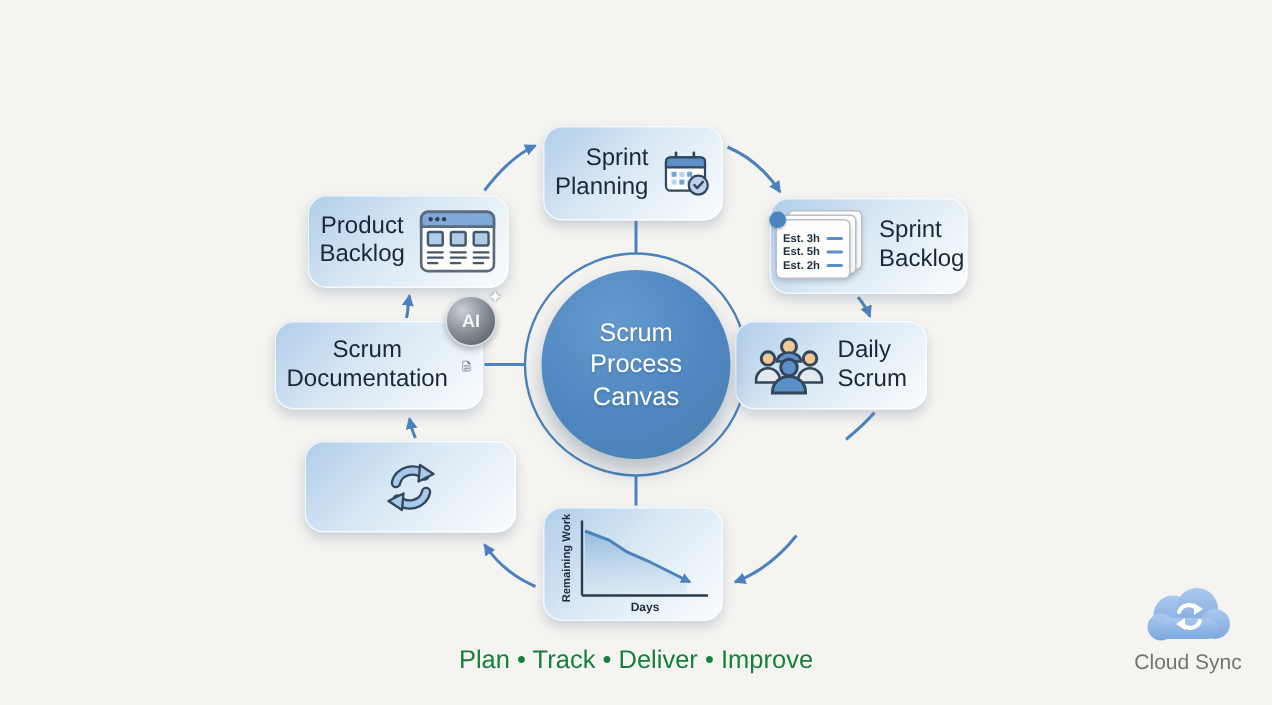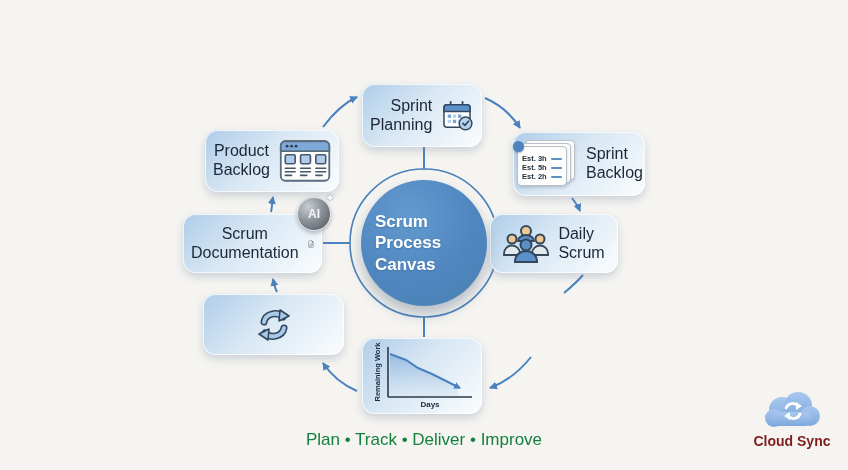--- a/index.html
+++ b/index.html
@@ -9,22 +9,22 @@
   .title{position:absolute;left:0;top:20px;width:848px;text-align:center;
          font-size:27px;font-weight:700;color:#1d2a3a;letter-spacing:.2px;}
 
   svg.connectors{position:absolute;left:0;top:0;z-index:1;}
 
   .center-circle{position:absolute;left:361px;top:180px;width:126px;height:126px;
       border-radius:50%;z-index:3;display:flex;align-items:center;justify-content:center;
       background:radial-gradient(circle at 38% 28%,#639ace 0%,#4f86c0 55%,#447992 160%);
       background-color:#4f86c0;
       box-shadow:0 8px 14px rgba(60,85,115,.35);}
-  .center-circle .label{width:98px;color:#ffffff;font-size:17px;
-      font-weight:700;line-height:1.25;text-shadow:0 1px 2px rgba(30,50,80,.25);}
+  .center-circle .label{width:98px;text-align:center;color:#ffffff;font-size:17px;
+      font-weight:400;line-height:1.25;text-shadow:0 1px 2px rgba(30,50,80,.25);}
 
   .node{position:absolute;z-index:2;border-radius:13px;
       background:linear-gradient(135deg,#afcde9 0%,#d9e8f4 45%,#fbfdfe 100%);
       box-shadow:0 4px 8px rgba(110,130,155,.30),inset 0 0 0 1px rgba(255,255,255,.75);
       display:flex;align-items:center;justify-content:center;gap:9px;padding:4px 8px;box-sizing:border-box;}
   .node .label{font-size:16px;font-weight:400;color:#1b2738;line-height:1.18;white-space:pre-line;}
   .align-r{text-align:right;} .align-l{text-align:left;} .align-c{text-align:center;}
 
   
   .cards-stack{position:relative;width:62px;height:48px;flex:0 0 auto;}
@@ -47,21 +47,21 @@
         color:#f3f5f7;font-size:12px;font-weight:700;z-index:4;
         box-shadow:0 2px 4px rgba(70,80,95,.4);}
   .sparkle{position:absolute;top:-7px;right:-5px;font-size:12px;color:#f7f9fb;
         text-shadow:0 0 2px #6a727b;}
 
   .tagline{position:absolute;left:0;top:430px;width:848px;text-align:center;
         font-size:17px;font-weight:500;color:#15803d;}
 
   .cloud-sync{position:absolute;left:748px;top:388px;width:88px;z-index:2;
         display:flex;flex-direction:column;align-items:center;}
-  .cloud-sync .label{font-size:14px;font-weight:700;color:#7f1d1d;margin-top:1px;}
+  .cloud-sync .label{font-size:14px;font-weight:400;color:#737373;margin-top:1px;}
 
   .chart-wrap{width:100%;height:100%;display:flex;align-items:center;justify-content:center;}
 </style>
 </head>
 <body>
 
 <div class="stage">
 
 
   <svg class="connectors" width="848" height="470" viewBox="0 0 848 470">

